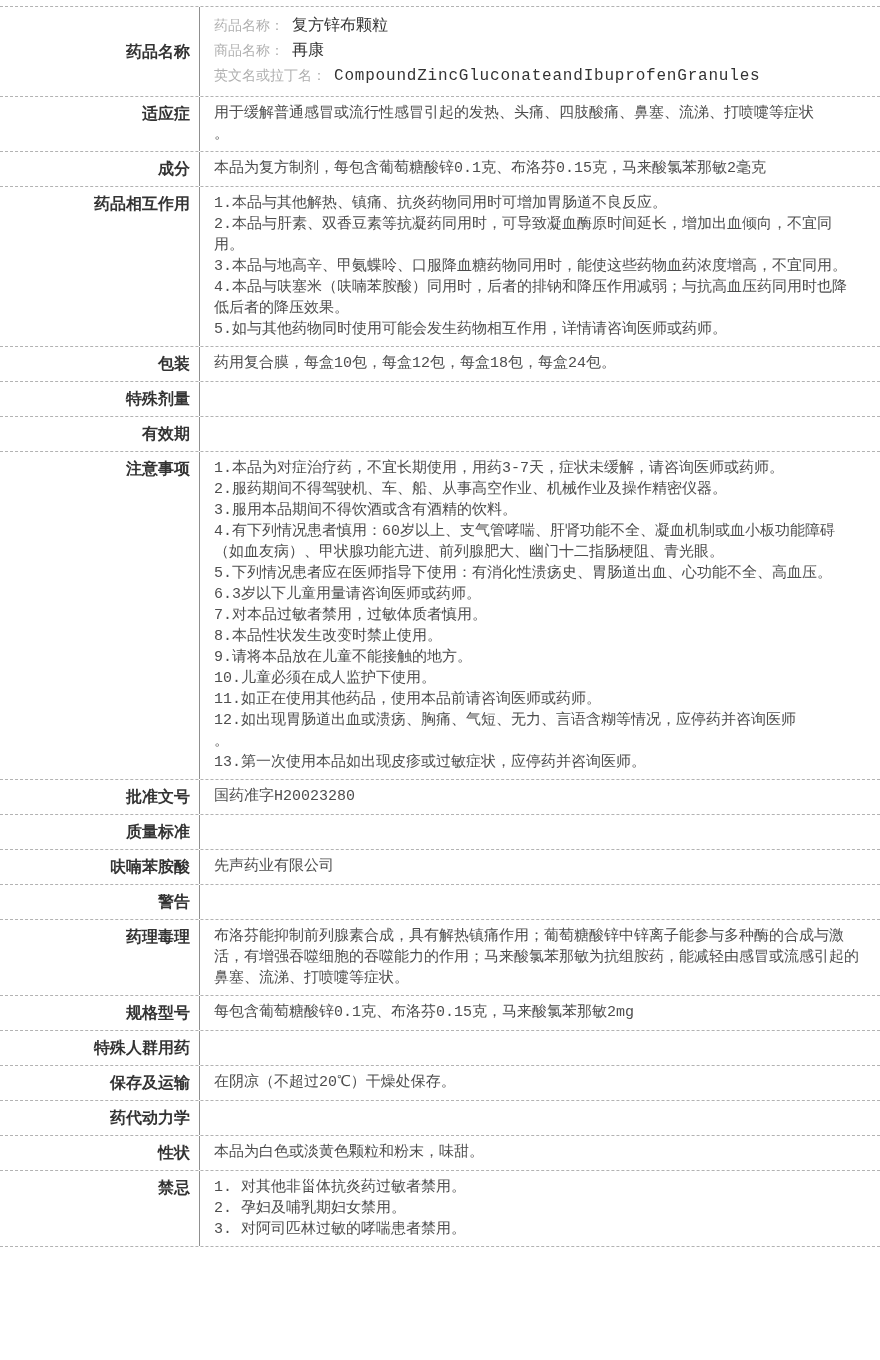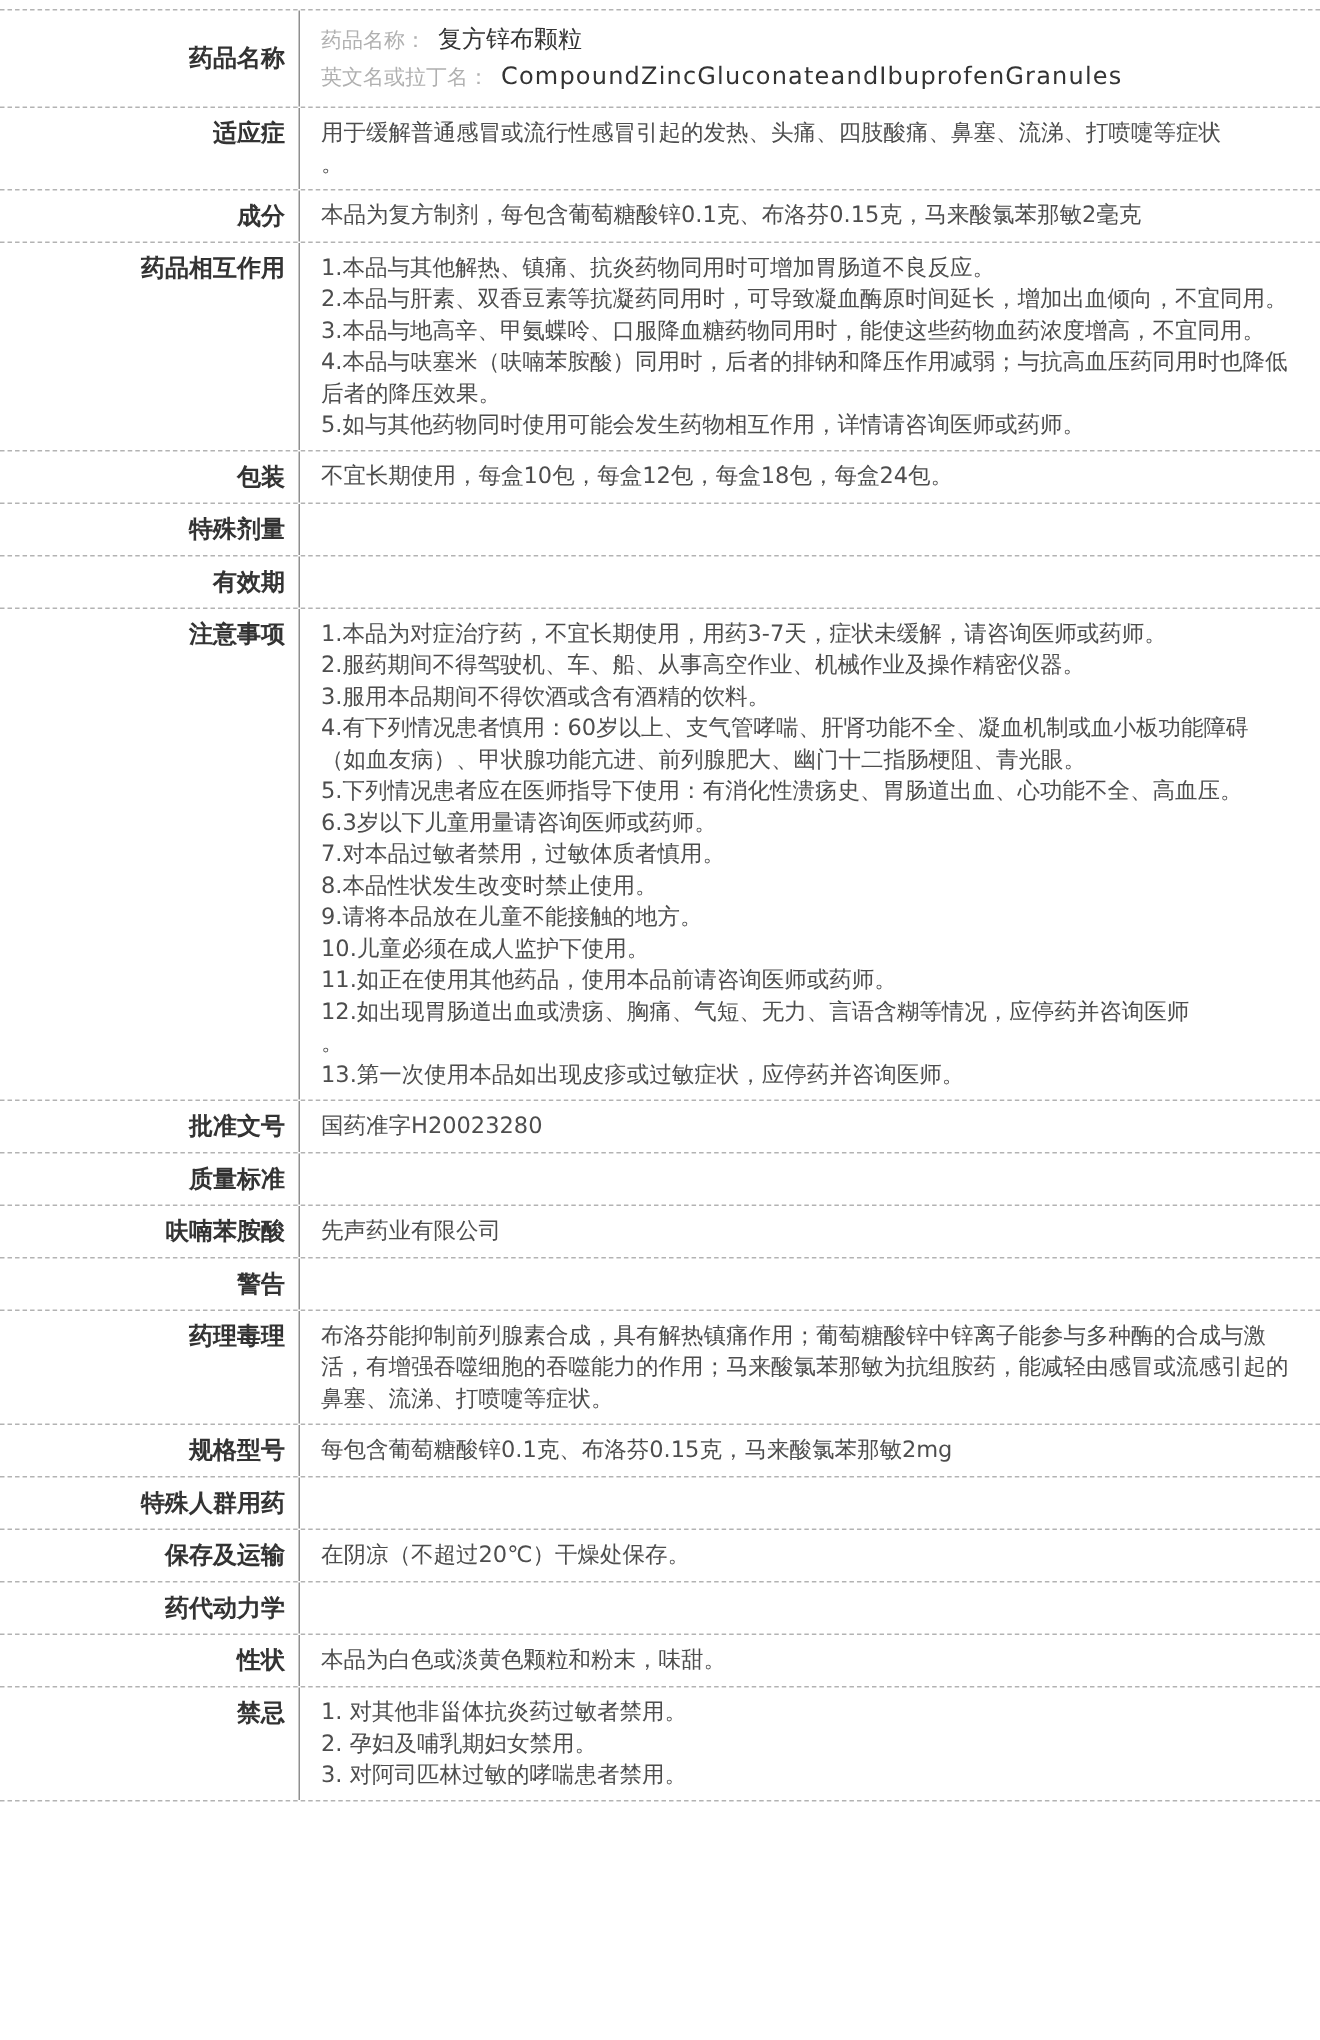--- a/index.html
+++ b/index.html
@@ -38,20 +38,21 @@
   }
   .content-cell {
     flex: 1 1 auto;
     box-sizing: border-box;
     padding: 6px 20px 6px 14px;
     font-size: 15px;
     color: #4d4d4d;
     line-height: 21px;
     white-space: pre-line;
     min-height: 21px;
+    font-family: Liberation Mono, monospace;
   }
   
   .row-title .label-cell {
     display: flex;
     align-items: center;
     justify-content: flex-end;
     padding-left: 32px;
   }
   .row-title .content-cell {
     white-space: normal;
@@ -78,20 +79,21 @@
 </head>
 <body>
 
 <div class="page">
   <div class="table">
 
     <div class="row row-title">
       <div class="label-cell">药品名称</div>
       <div class="content-cell">
         <div class="subrow"><span class="subkey">药品名称：</span><span class="subval">复方锌布颗粒</span></div>
+        <div class="subrow"><span class="subkey">商品名称：</span><span class="subval">再康</span></div>
         <div class="subrow"><span class="subkey">英文名或拉丁名：</span><span class="subval en">CompoundZincGluconateandIbuprofenGranules</span></div>
       </div>
     </div>
 
     <div class="row">
       <div class="label-cell">适应症</div>
       <div class="content-cell">用于缓解普通感冒或流行性感冒引起的发热、头痛、四肢酸痛、鼻塞、流涕、打喷嚏等症状
 。</div>
     </div>
 
@@ -104,21 +106,21 @@
       <div class="label-cell">药品相互作用</div>
       <div class="content-cell">1.本品与其他解热、镇痛、抗炎药物同用时可增加胃肠道不良反应。
 2.本品与肝素、双香豆素等抗凝药同用时，可导致凝血酶原时间延长，增加出血倾向，不宜同用。
 3.本品与地高辛、甲氨蝶呤、口服降血糖药物同用时，能使这些药物血药浓度增高，不宜同用。
 4.本品与呋塞米（呋喃苯胺酸）同用时，后者的排钠和降压作用减弱；与抗高血压药同用时也降低后者的降压效果。
 5.如与其他药物同时使用可能会发生药物相互作用，详情请咨询医师或药师。</div>
     </div>
 
     <div class="row">
       <div class="label-cell">包装</div>
-      <div class="content-cell">不宜长期使用，每盒10包，每盒12包，每盒18包，每盒24包。</div>
+      <div class="content-cell">药用复合膜，每盒10包，每盒12包，每盒18包，每盒24包。</div>
     </div>
 
     <div class="row">
       <div class="label-cell">特殊剂量</div>
       <div class="content-cell"></div>
     </div>
 
     <div class="row">
       <div class="label-cell">有效期</div>
     </div>

